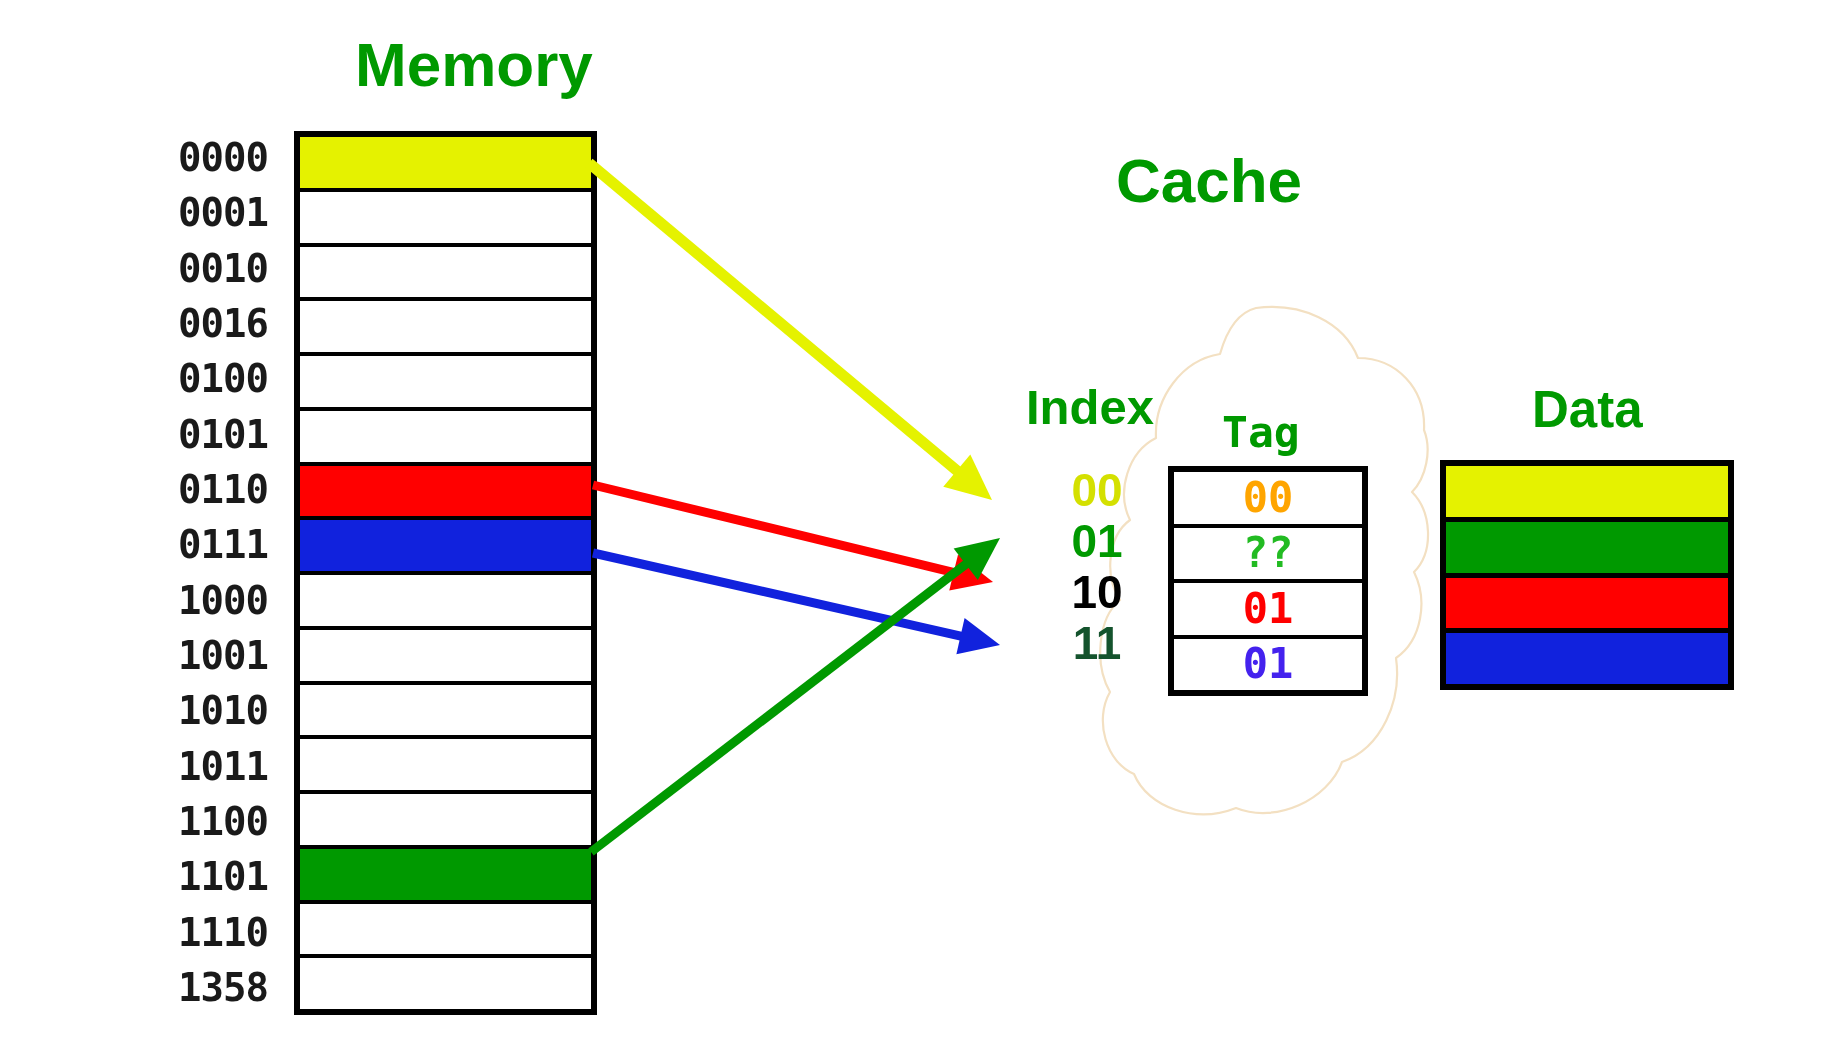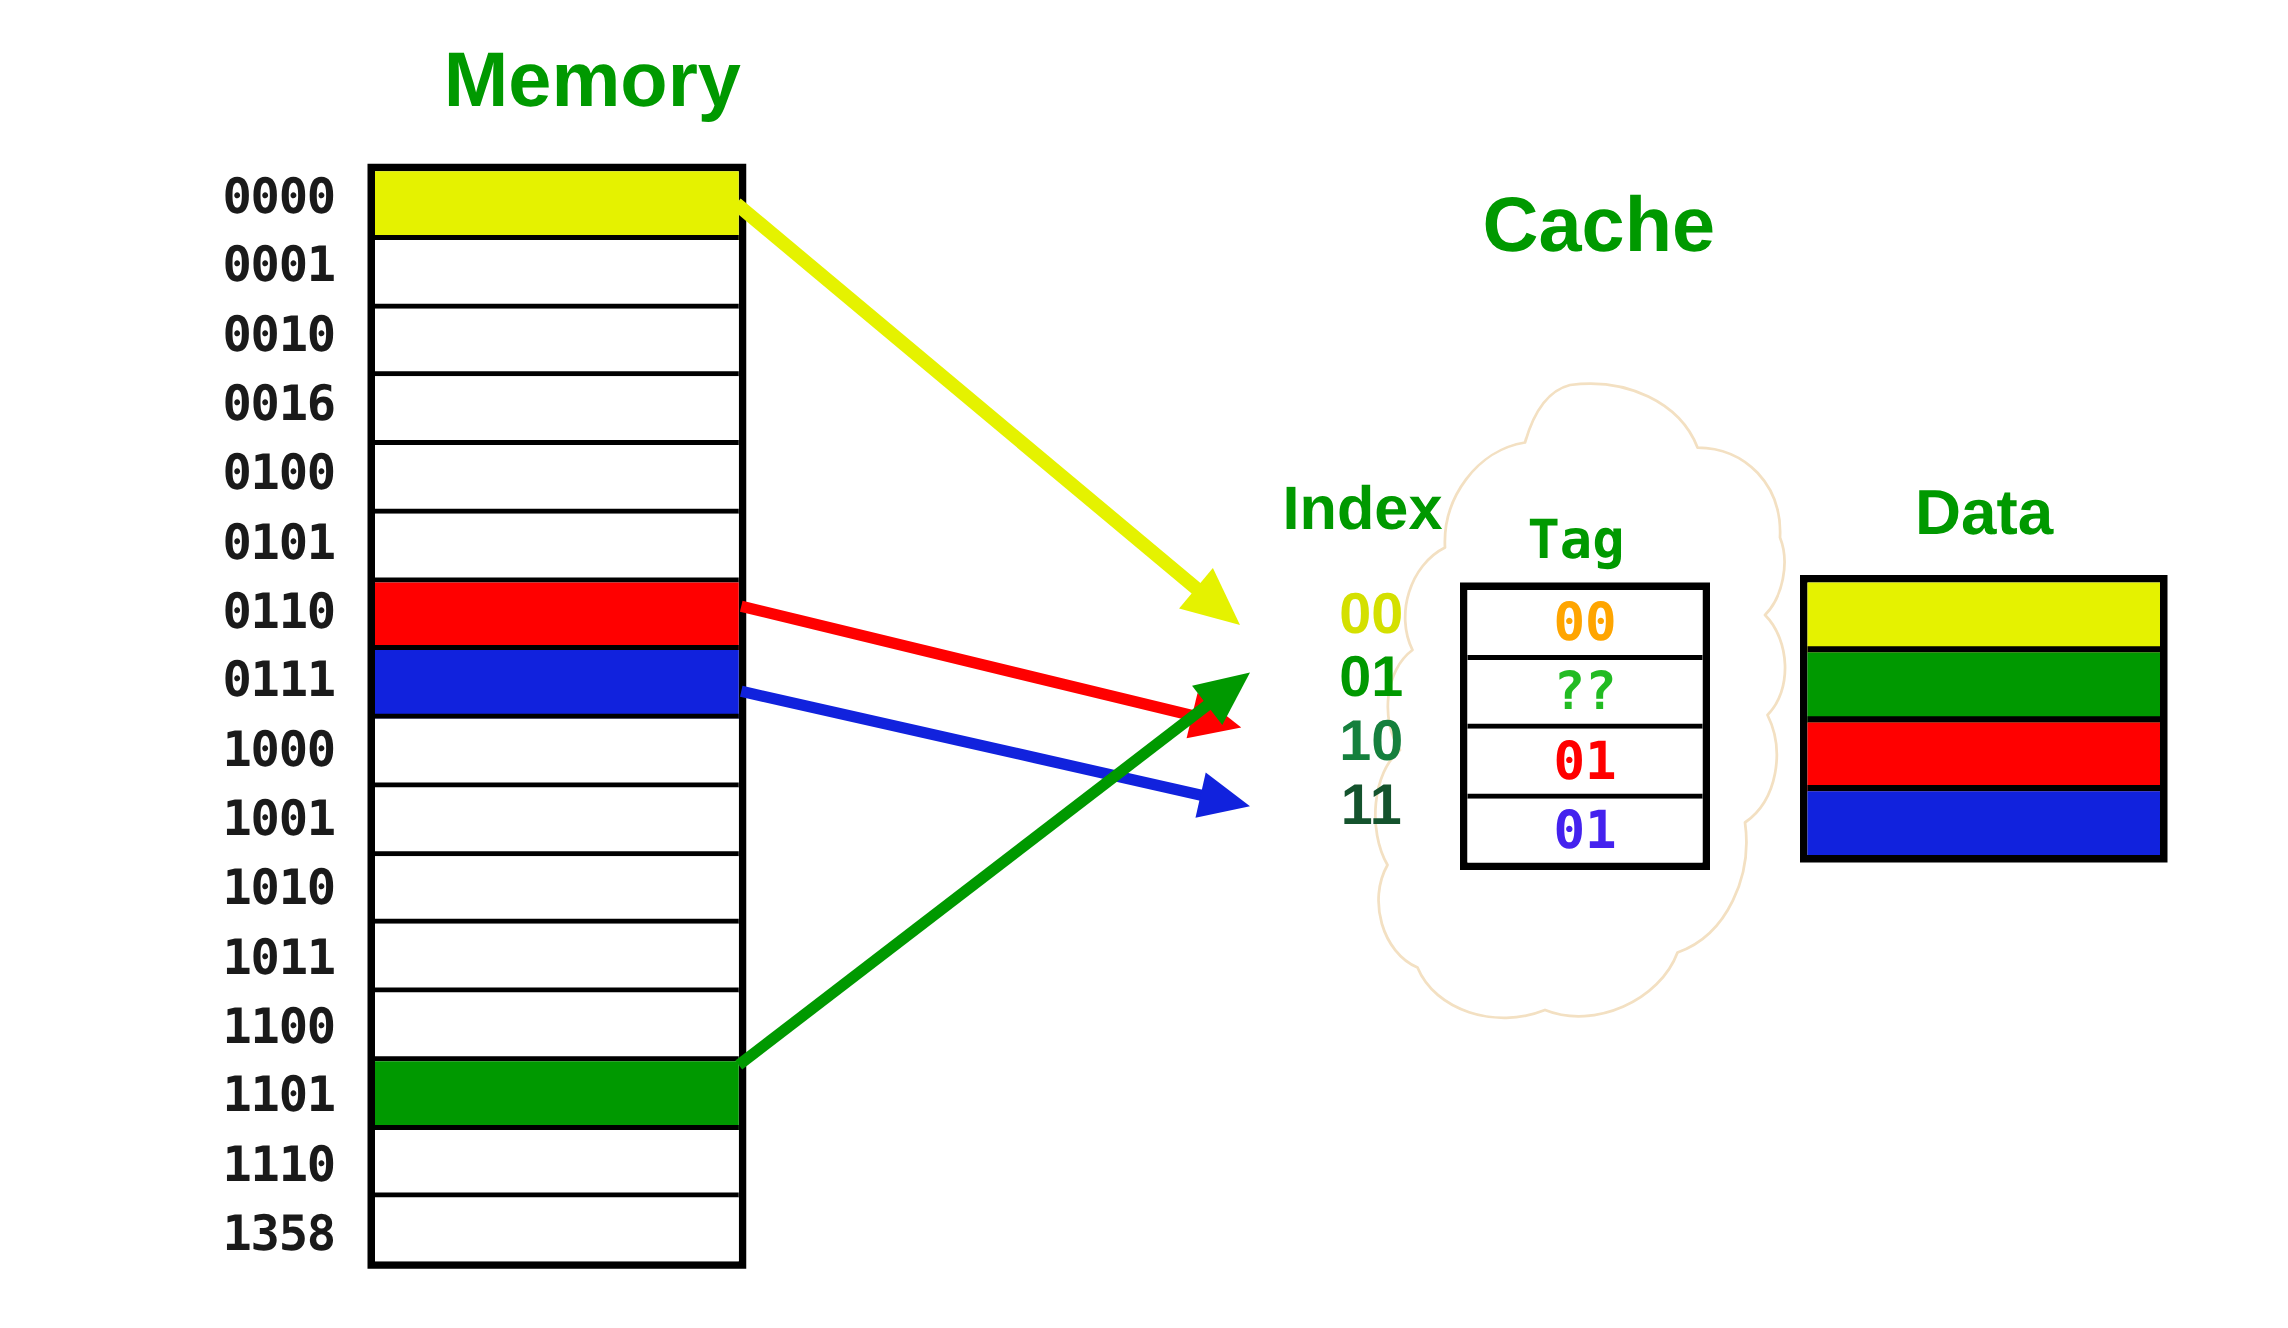--- a/index.html
+++ b/index.html
@@ -30,21 +30,21 @@
     white-space: nowrap;
     line-height: 1;
   }
   #memory-title {
     left: 355px;
     top: 22px;
     font-size: 62px;
     margin-top: 12px;
   }
   #cache-title {
-    left: 1186px;
+    left: 1116px;
     top: 150px;
     font-size: 62px;
   }
   #index-title {
     left: 1000px;
     top: 383px;
     font-size: 49px;
     margin-left: 26px;
   }
   #tag-title {
@@ -249,21 +249,21 @@
       <div class="mem-cell" style="background: rgb(255, 255, 255);"></div>
       <div class="mem-cell" style="background: rgb(255, 255, 255);"></div>
       <div class="mem-cell" style="background: rgb(0, 153, 0);"></div>
       <div class="mem-cell" style="background: rgb(255, 255, 255);"></div>
       <div class="mem-cell" style="background: rgb(255, 255, 255);"></div>
     </div>
 
   <div id="index-column">
       <div class="index-cell" style="color: rgb(212, 224, 0);">00</div>
       <div class="index-cell" style="color: rgb(0, 153, 0);">01</div>
-      <div class="index-cell" style="color: #15803d;">10</div>
+      <div class="index-cell" style="color: #000000;">10</div>
       <div class="index-cell" style="color: #14532d;">11</div>
     </div>
 
   <div id="tag-table">
       <div class="tag-cell" style="color: rgb(255, 165, 0);">00</div>
       <div class="tag-cell" style="color: rgb(34, 187, 34);">??</div>
       <div class="tag-cell" style="color: rgb(255, 0, 0);">01</div>
       <div class="tag-cell" style="color: rgb(68, 34, 238);">01</div>
     </div>
 

